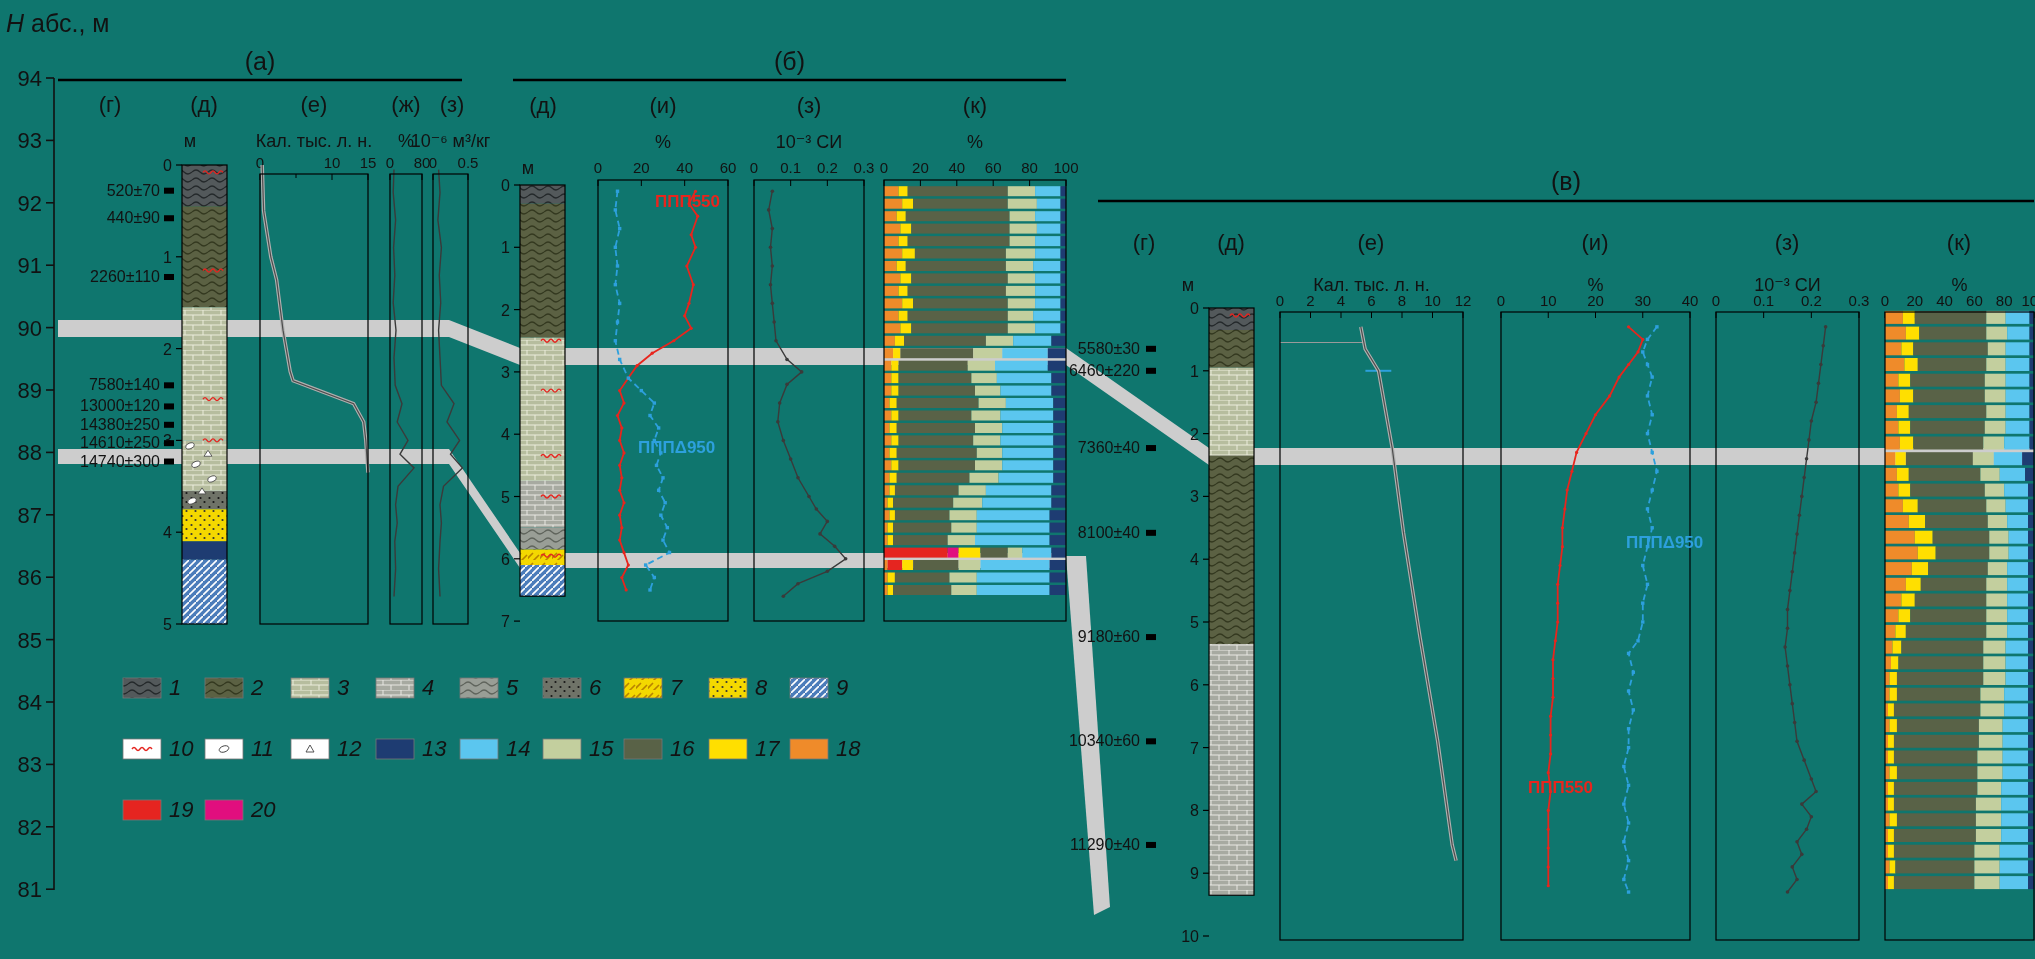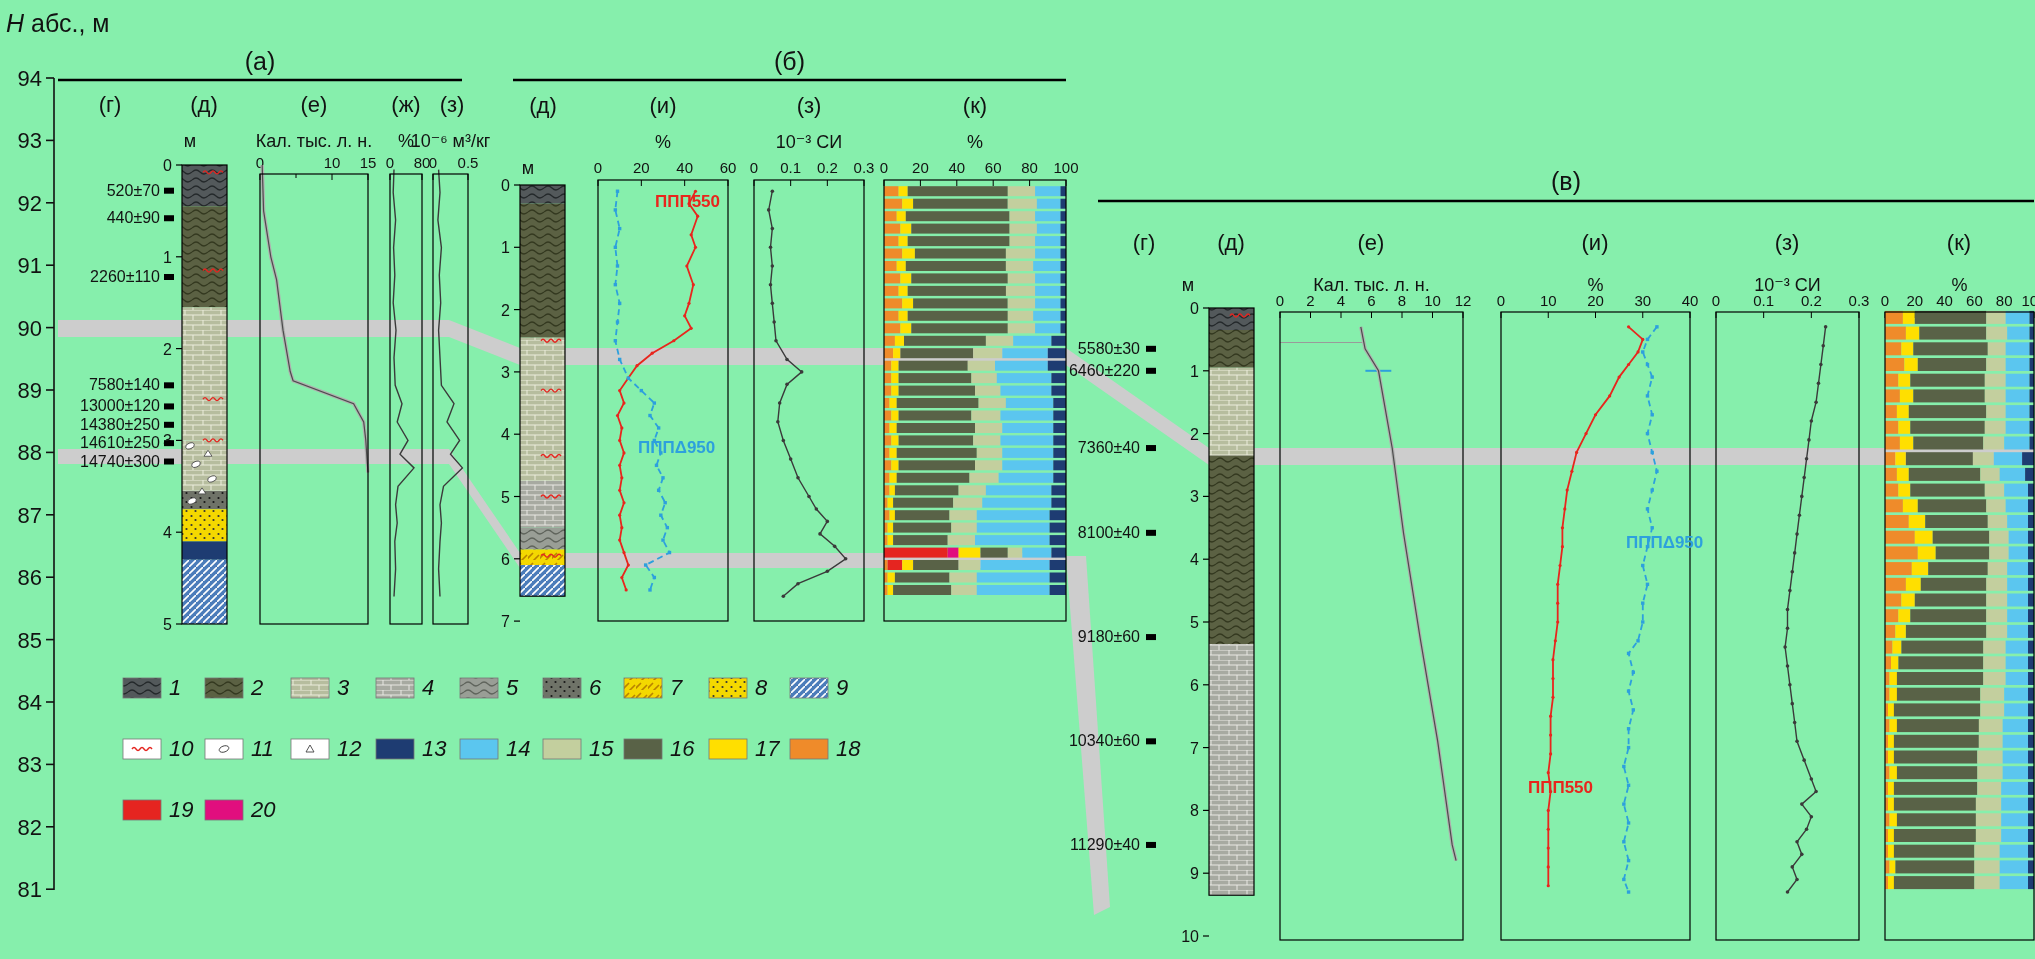--- a/index.html
+++ b/index.html
@@ -1,16 +1,16 @@
 <!DOCTYPE html>
 <html><head>
 <meta charset="utf-8">
 <style>
   html,body{margin:0;padding:0;background:#ffffff;}
-  .stage{position:relative;width:2035px;height:959px;background:#86efac;overflow:hidden;}
+  .stage{position:relative;width:2035px;height:959px;background:#0f766e;overflow:hidden;}
   svg{display:block;}
   text{font-family:"Liberation Sans","DejaVu Sans",sans-serif;fill:#121212;}
   .elev{font-size:22px;}
   .hlabel{font-size:25px;}
   .pletter{font-size:25px;}
   .cletter{font-size:22px;}
   .cap{font-size:18px;}
   .tick{font-size:15px;}
   .date{font-size:16px;}
   .dnum{font-size:16px;}

